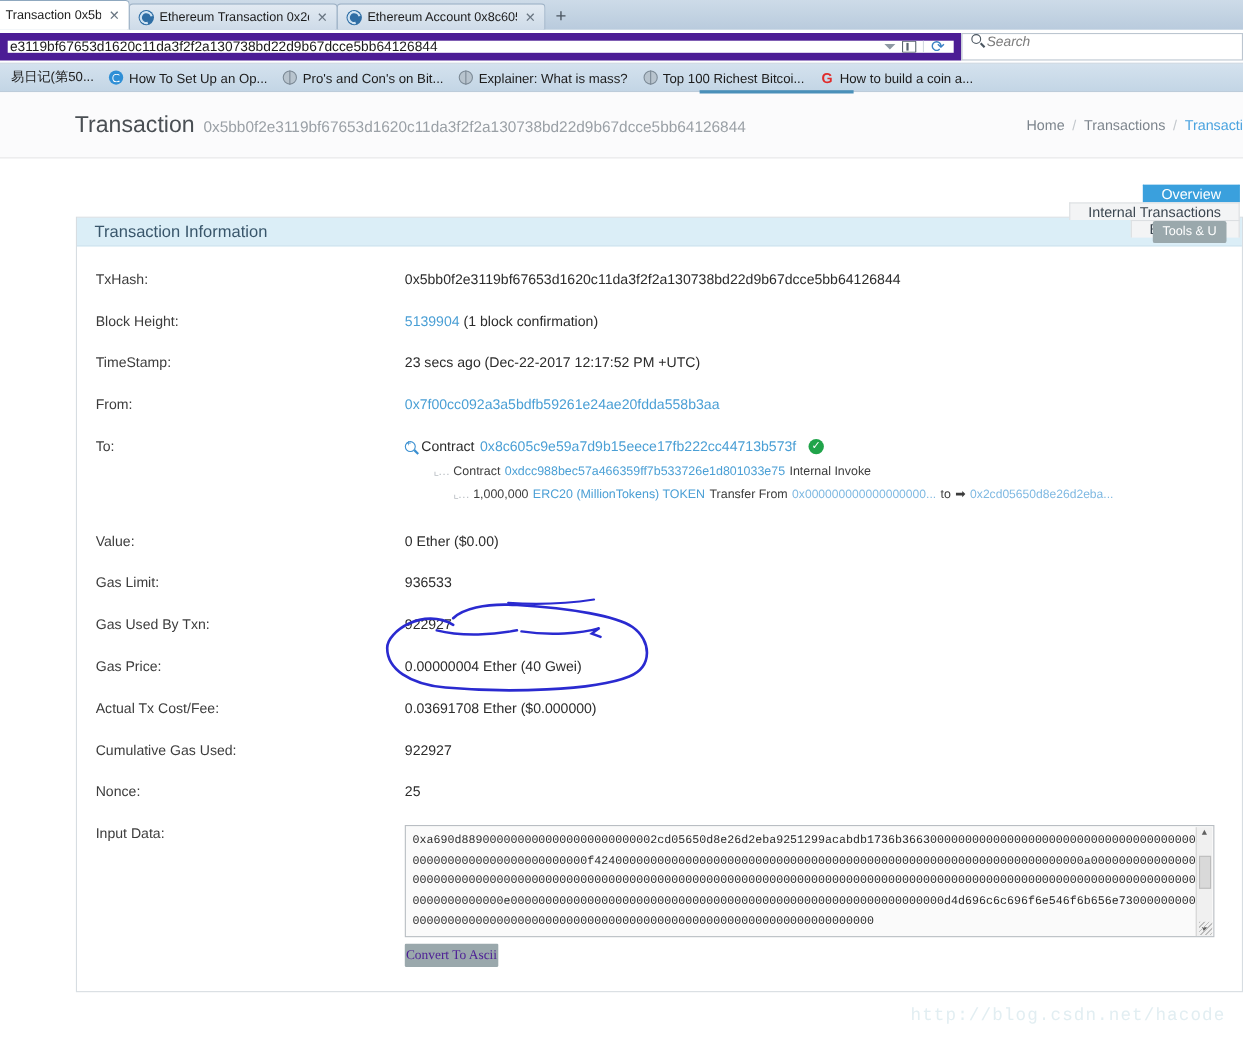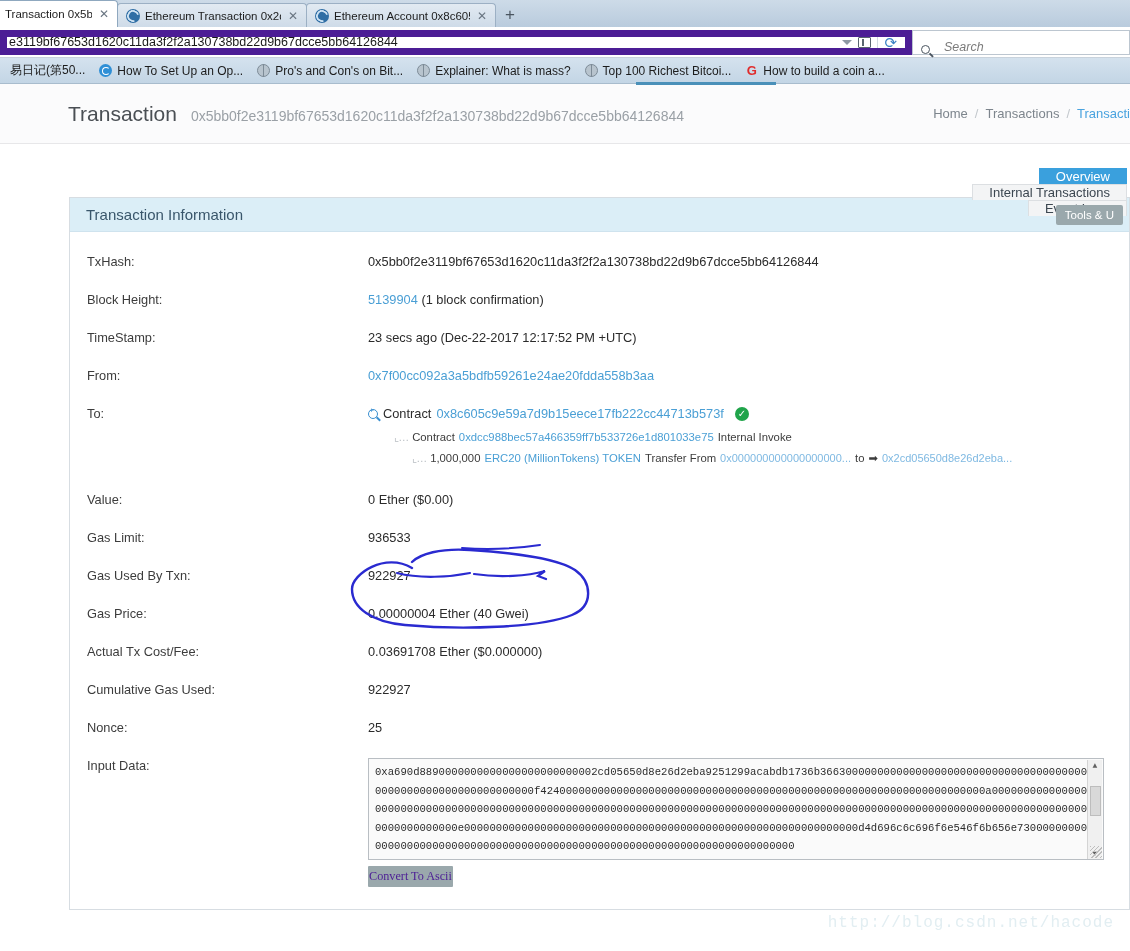--- a/index.html
+++ b/index.html
@@ -129,27 +129,27 @@
     position: relative;
   }
   .bookmark-ico::after {
     content: "";
     position: absolute; left: 3px; top: 1px;
     width: 1.5px; height: 7px; background: #5a6670;
   }
   .divider-v { width: 1px; height: 18px; background: #d2dae1; }
   .reload-ico { font-size: 15px; color: #3b82c4; line-height: 1; }
   .searchbox {
-    width: 218px;
+    width: 256px;
     height: 25px;
     border: 1px solid #bcc6d0;
     background: #fff;
     display: flex;
-    align-items: flex-end;
-    gap: 14px;
+    align-items: flex-start;
+    gap: 5px;
     padding: 0 8px;
     font-size: 12.5px;
     color: #7b7b7b;
     font-style: italic;
   }
   .mag {
     width: 9px; height: 9px;
     border: 1.6px solid #4a5560;
     border-radius: 50%;
     position: relative;
@@ -233,21 +233,21 @@
     width: 140px; height: 3px;
     background: #4a90b9;
   }
   h1.page-title {
     font-size: 21px;
     font-weight: normal;
     color: #4a4f54;
     margin: 0;
     display: flex;
     align-items: baseline;
-    gap: 14px;
+    gap: 8px;
   }
   h1.page-title .hashpart {
     font-size: 14px;
     color: #9aa0a6;
   }
   .breadcrumb {
     position: absolute;
     right: 0px; top: 22px;
     font-size: 13px;
     color: #7d858d;
@@ -286,26 +286,26 @@
   }
 
   .panel {
     margin: 0 0 0 69px;
     width: 1061px;
     border: 1px solid #d7dde2;
     background: #fff;
     min-height: 700px;
   }
   .panel-head {
-    height: 34px;
+    height: 26px;
     background: #dbeef7;
     border-bottom: 1px solid #cfe3ee;
     display: flex;
     align-items: center;
-    padding: 0 16px 0 16px;
+    padding: 0 24px 0 16px;
     justify-content: space-between;
   }
   .panel-head .ph-title {
     font-size: 15px;
     color: #39566b;
   }
   .tools-btn {
     background: #9aa8ac;
     color: #ffffff;
     font-size: 11.5px;

